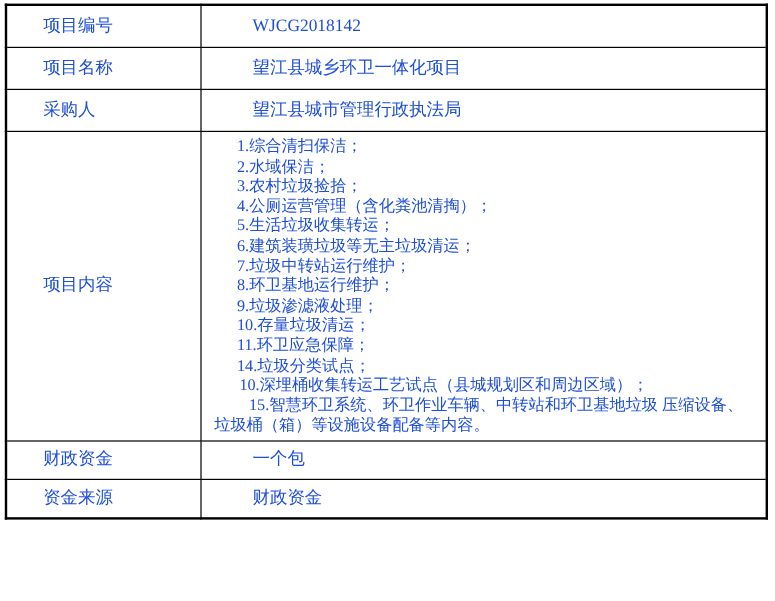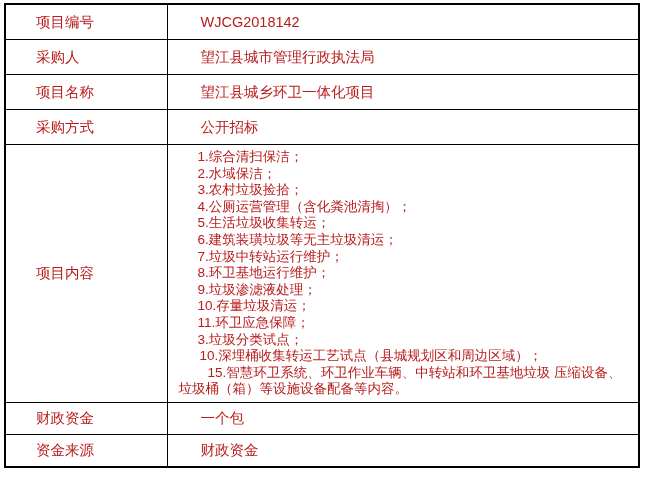--- a/index.html
+++ b/index.html
@@ -6,22 +6,22 @@
     margin: 0;
     padding: 0;
     background: #ffffff;
   }
   .page {
     position: relative;
     width: 646px;
     height: 501px;
     overflow: hidden;
     background: #ffffff;
-    font-family: Liberation Sans, sans-serif;
-    color: #b91c1c;
+    font-family: Liberation Serif, serif;
+    color: #1d4ed8;
   }
   table.info-table {
     position: absolute;
     left: 4px;
     top: 3px;
     width: 636px;
     border-collapse: collapse;
     table-layout: fixed;
     border: 2px solid #000000;
   }
@@ -32,21 +32,21 @@
     line-height: 1.15;
     overflow: hidden;
   }
   col.c-label { width: 162px; }
   td.lbl {
     padding: 2px 4px 2px 30px;
     font-size: 15px;
     white-space: nowrap;
   }
   td.val {
-    padding: 2px 6px 2px 33px;
+    padding: 2px 6px 2px 43px;
     white-space: nowrap;
     margin-top: 16px;
   }
   tr.r-single td { height: 30px; }
   tr.r-short td  { height: 27px; }
   td.content-cell {
     vertical-align: top;
     padding: 4px 6px 4px 11px;
   }
   .ln {
@@ -69,50 +69,46 @@
       <col class="c-value">
     </colgroup>
 
     <tbody>
         <tr class="r-single">
       <td class="lbl">项目编号</td>
       <td class="val">WJCG2018142</td>
     </tr>
 
     <tr class="r-single">
+      <td class="lbl">项目名称</td>
+      <td class="val">望江县城乡环卫一体化项目</td>
+    </tr>
+
+    <tr class="r-single">
       <td class="lbl">采购人</td>
       <td class="val">望江县城市管理行政执法局</td>
     </tr>
 
-    <tr class="r-single">
-      <td class="lbl">项目名称</td>
-      <td class="val">望江县城乡环卫一体化项目</td>
-    </tr>
 
-
-    <tr class="r-single">
-      <td class="lbl">采购方式</td>
-      <td class="val">公开招标</td>
-    </tr>
 
     <tr>
       <td class="lbl">项目内容</td>
       <td class="content-cell">
         <div class="ln">1.综合清扫保洁；</div>
         <div class="ln">2.水域保洁；</div>
         <div class="ln">3.农村垃圾捡拾；</div>
         <div class="ln">4.公厕运营管理（含化粪池清掏）；</div>
         <div class="ln">5.生活垃圾收集转运；</div>
         <div class="ln">6.建筑装璜垃圾等无主垃圾清运；</div>
         <div class="ln">7.垃圾中转站运行维护；</div>
         <div class="ln">8.环卫基地运行维护；</div>
         <div class="ln">9.垃圾渗滤液处理；</div>
         <div class="ln">10.存量垃圾清运；</div>
         <div class="ln">11.环卫应急保障；</div>
-        <div class="ln">3.垃圾分类试点；</div>
+        <div class="ln">14.垃圾分类试点；</div>
         <div class="ln ln13">10.深埋桶收集转运工艺试点（县城规划区和周边区域）；</div>
         <div class="ln ln14">15.智慧环卫系统、环卫作业车辆、中转站和环卫基地垃圾 压缩设备、</div>
         <div class="ln lncont">垃圾桶（箱）等设施设备配备等内容。</div>
       </td>
     </tr>
 
     <tr class="r-short">
       <td class="lbl">财政资金</td>
       <td class="val">一个包</td>
     </tr>

